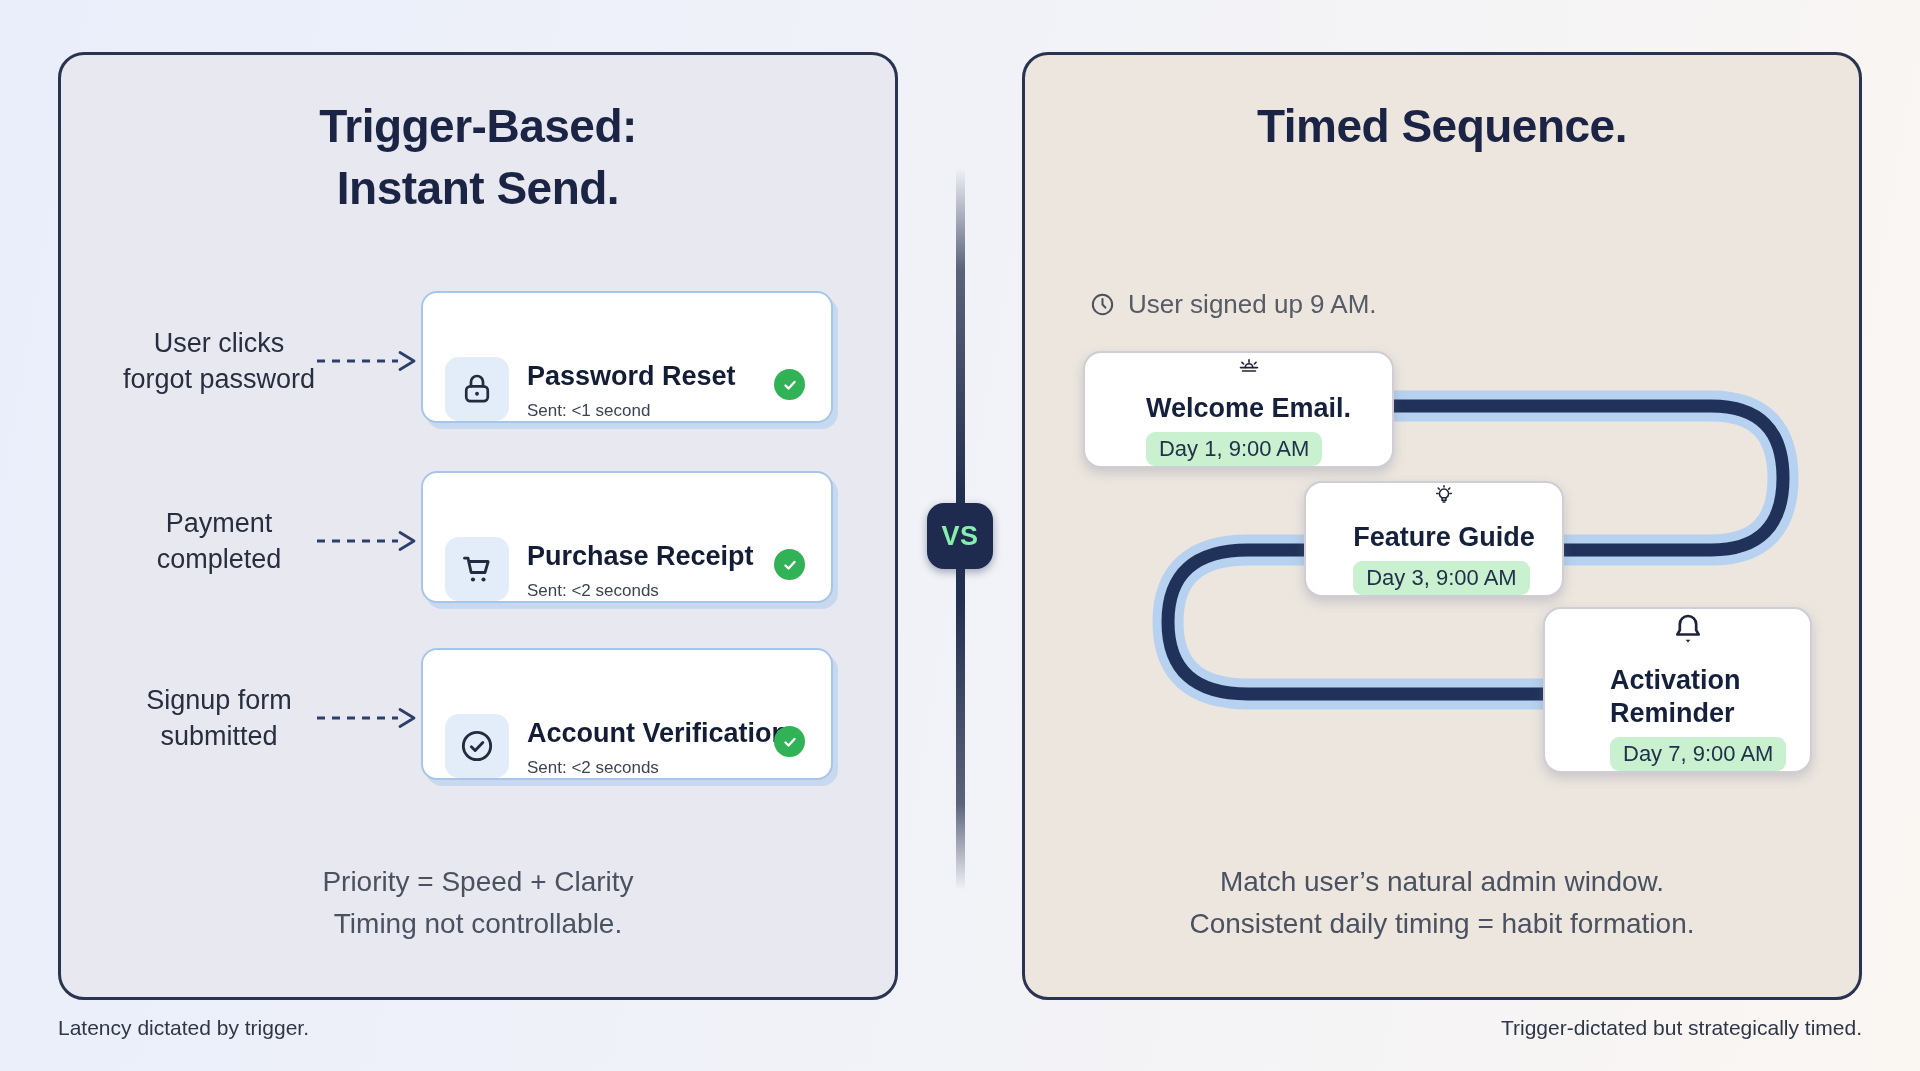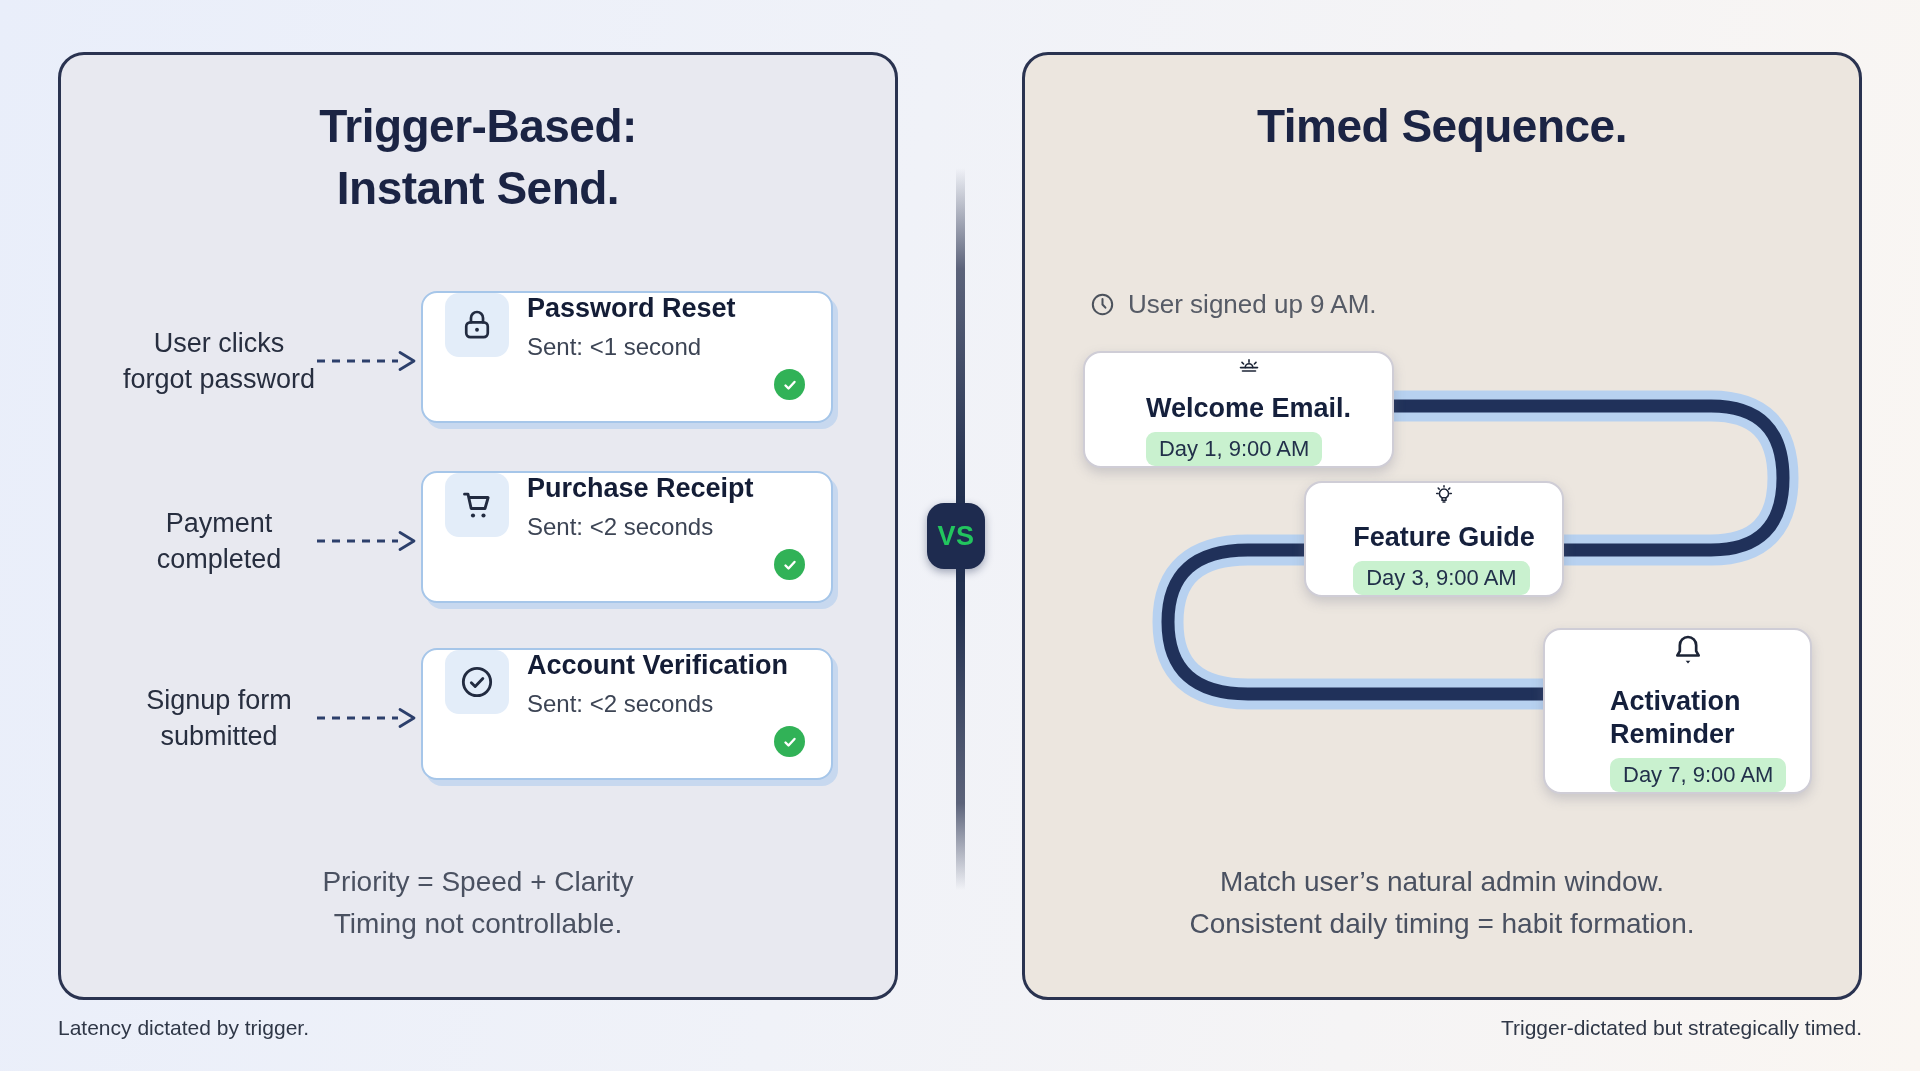--- a/index.html
+++ b/index.html
@@ -16,51 +16,51 @@
   .panel-footer{position:absolute;bottom:52px;left:0;width:100%;text-align:center;
     font-size:28px;line-height:42px;color:#4a5161;}
 
   
   .trigger-label{position:absolute;left:18px;width:280px;text-align:center;
     font-size:27px;line-height:36px;color:#272e3f;}
   .row1 .trigger-label{top:270px}.row2 .trigger-label{top:450px}.row3 .trigger-label{top:627px}
   .arrow{position:absolute;left:253px;width:106px;height:26px;}
   .row1 .arrow{top:293px}.row2 .arrow{top:473px}.row3 .arrow{top:650px}
   .tcard{position:absolute;left:360px;width:412px;height:132px;background:#ffffff;
-    border:2px solid #a6c6e9;border-radius:16px;display:flex;align-items:flex-start;
+    border:2px solid #a6c6e9;border-radius:16px;display:flex;align-items:flex-end;
     padding-left:22px;box-shadow:5px 6px 0 rgba(176,205,238,.6);}
   .row1 .tcard{top:236px}.row2 .tcard{top:416px}.row3 .tcard{top:593px}
   .tile{width:64px;height:64px;border-radius:14px;background:#e3edf9;
     display:flex;align-items:center;justify-content:center;flex:none;}
   .tcard-text{margin-left:18px;}
   .tcard-title{font-size:27px;font-weight:700;color:#141d36;}
-  .tcard-sub{font-size:24px;color:#3c4454;margin-top:9px;}
+  .tcard-sub{font-size:17px;color:#3c4454;margin-top:9px;}
   .status{position:absolute;right:26px;top:76px;width:31px;height:31px;border-radius:50%;
     background:#31b257;display:flex;align-items:center;justify-content:center;}
 
   
   .signup-note{position:absolute;left:64px;top:234px;display:flex;align-items:center;gap:12px;
     font-size:26px;color:#565b66;}
   .snake{position:absolute;left:0;top:0;z-index:1;}
   .step{position:absolute;z-index:2;background:#fff;border:2px solid #cfcdd6;border-radius:18px;
     box-shadow:0 5px 12px rgba(110,115,135,.28);display:flex;align-items:center;
     padding-left:20px;gap:15px;flex-direction:column;}
   .step1{left:58px;top:296px;width:311px;height:117px;}
   .step2{left:279px;top:426px;width:260px;height:116px;}
-  .step3{left:518px;top:573px;width:269px;height:166px;}
+  .step3{left:518px;top:552px;width:269px;height:166px;}
   .step-title{font-size:27px;font-weight:700;color:#15203c;line-height:33px;}
   .badge{display:inline-block;margin-top:7px;background:#c9f1cf;color:#22304a;
     font-size:22px;padding:4px 13px;border-radius:9px;white-space:nowrap;text-align:right;}
 
   
   .divider-line{position:absolute;left:956px;top:168px;width:9px;height:722px;
     background:linear-gradient(to bottom,rgba(42,51,80,0) 0%,rgba(42,51,80,.75) 14%,
       #22304f 45%,#22304f 60%,rgba(42,51,80,.75) 88%,rgba(42,51,80,0) 100%);}
-  .vs-badge{position:absolute;left:927px;top:503px;width:58px;height:66px;border-radius:17px;
-    background:#1e2b4f;color:#22c55e;display:flex;align-items:center;justify-content:center;
+  .vs-badge{position:absolute;left:927px;top:503px;width:66px;height:66px;border-radius:17px;
+    background:#1e2b4f;color:#86efac;display:flex;align-items:center;justify-content:center;
     font-size:27px;font-weight:800;letter-spacing:.5px;box-shadow:0 3px 8px rgba(30,43,79,.4);}
 
   .caption{position:absolute;top:1016px;font-size:21px;color:#2f3747;}
   .caption-left{left:58px;}
   .caption-right{right:58px;text-align:right;}
 
   svg{display:block;}
 </style>
 </head>
 <body>

